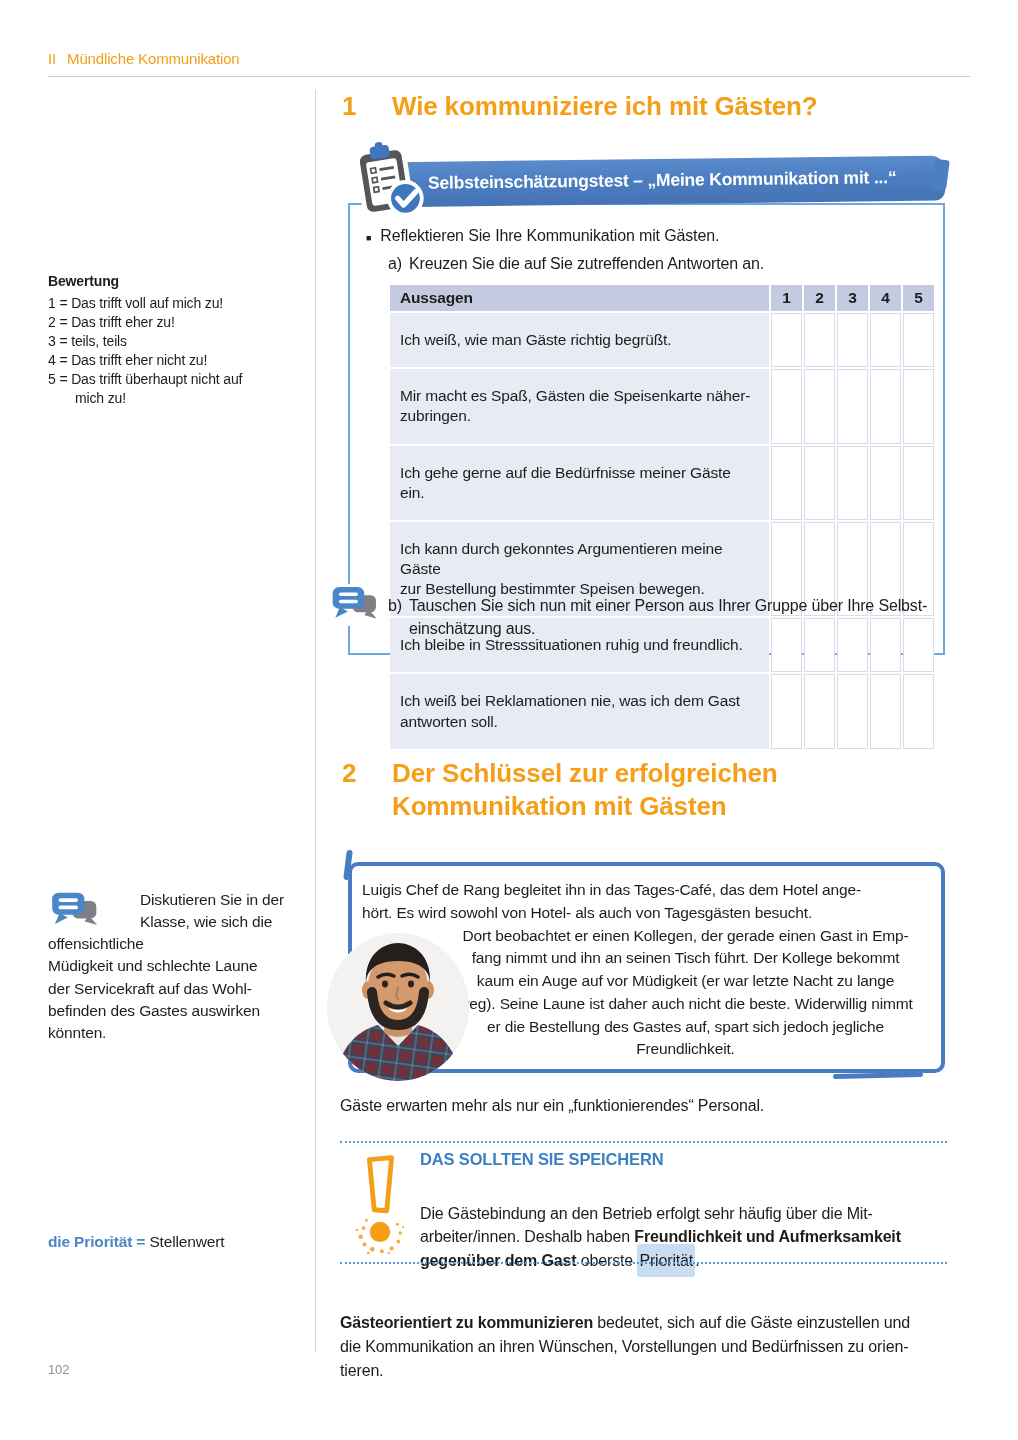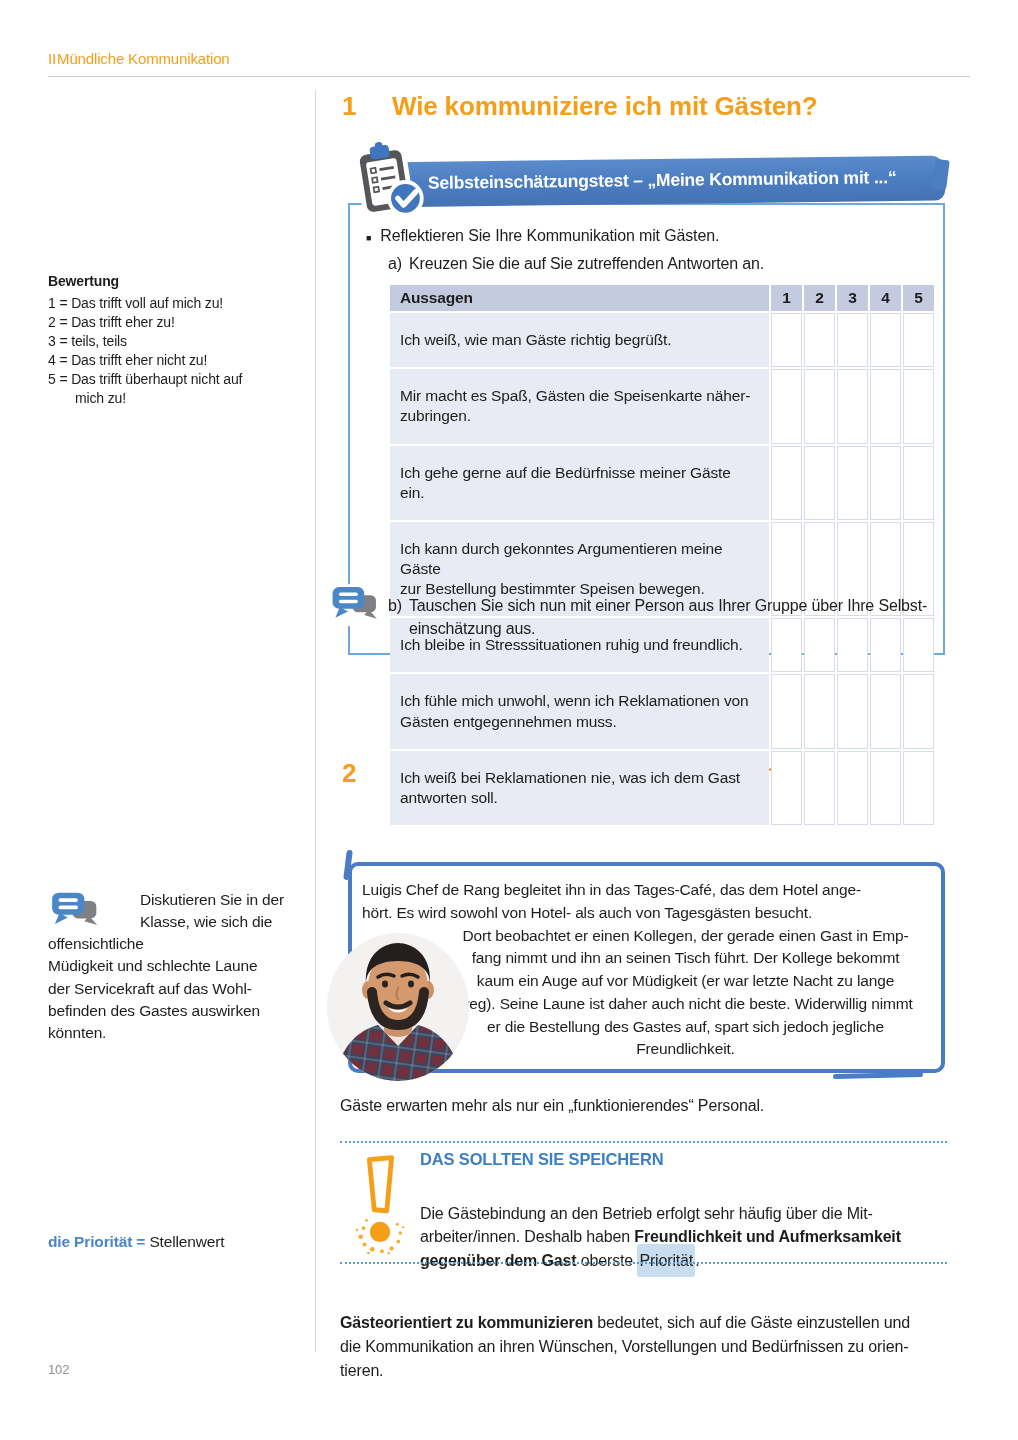--- a/index.html
+++ b/index.html
@@ -5,21 +5,21 @@
   html,body{margin:0;padding:0;}
   body{
     width:1018px;height:1440px;background:#ffffff;
     font-family:"Liberation Sans",sans-serif;color:#1d1d1b;
     letter-spacing:-0.15px;position:relative;overflow:hidden;
   }
   .abs{position:absolute;}
 
   
   .chapter-header{left:48px;top:50px;font-size:15px;color:#F59E18;}
-  .chapter-header .num{margin-right:1px;}
+  .chapter-header .num{margin-right:11px;}
   .header-rule{left:48px;top:76px;width:922px;height:1px;background:#c9c9c9;}
   .v-divider{left:315px;top:90px;width:1px;height:1262px;background:#d6d6d6;}
 
   
   .bewertung{left:48px;top:269px;width:262px;font-size:14px;line-height:1.36;}
   .bewertung .title{font-weight:bold;margin-bottom:3px;}
   .bew-item{padding-left:27px;text-indent:-27px;white-space:pre-line;}
 
   .discussion{left:48px;top:889px;width:268px;font-size:15.5px;line-height:1.43;}
   .disc-icon{float:left;width:92px;height:42px;}
@@ -219,29 +219,20 @@
         <td class="st">Ich kann durch gekonntes Argumentieren meine Gäste
 zur Bestellung bestimmter Speisen bewegen.</td>
         <td class="cb"></td>
           <td class="cb"></td>
           <td class="cb"></td>
           <td class="cb"></td>
           <td class="cb"></td>
       </tr>
       <tr>
         <td class="st">Ich bleibe in Stresssituationen ruhig und freundlich.</td>
-        <td class="cb"></td>
-          <td class="cb"></td>
-          <td class="cb"></td>
-          <td class="cb"></td>
-          <td class="cb"></td>
-      </tr>
-      <tr>
-        <td class="st">Ich fühle mich unwohl, wenn ich Reklamationen von
-Gästen entgegennehmen muss.</td>
         <td class="cb"></td>
           <td class="cb"></td>
           <td class="cb"></td>
           <td class="cb"></td>
           <td class="cb"></td>
       </tr>
       <tr>
         <td class="st">Ich weiß bei Reklamationen nie, was ich dem Gast
 antworten soll.</td>
         <td class="cb"></td>

